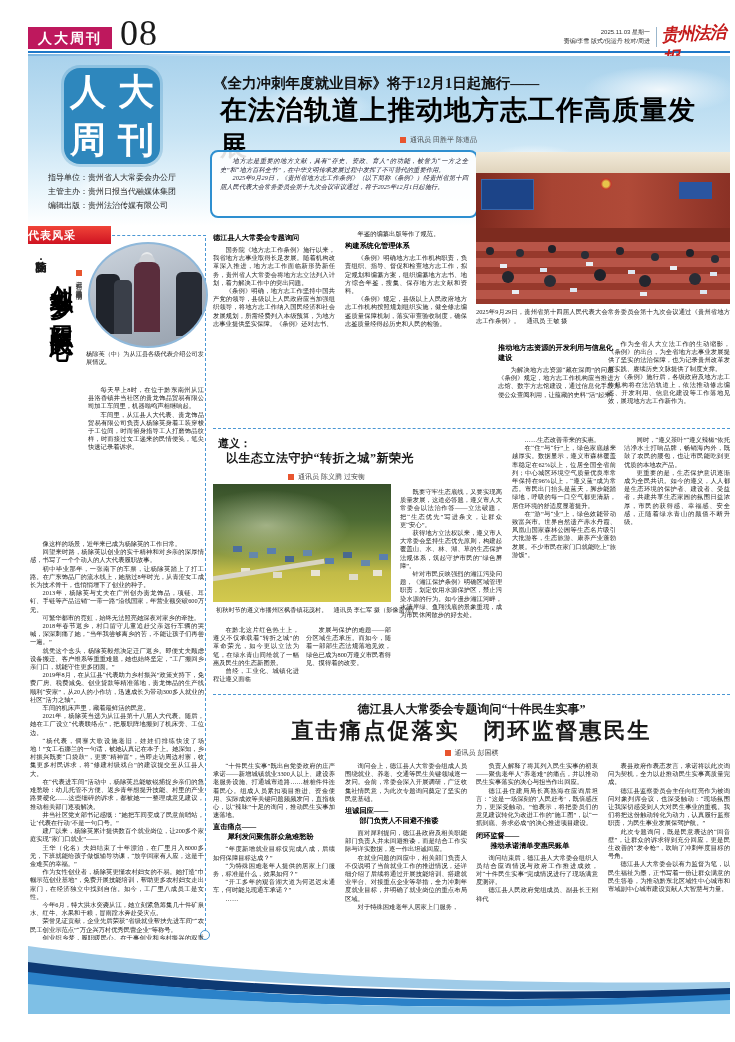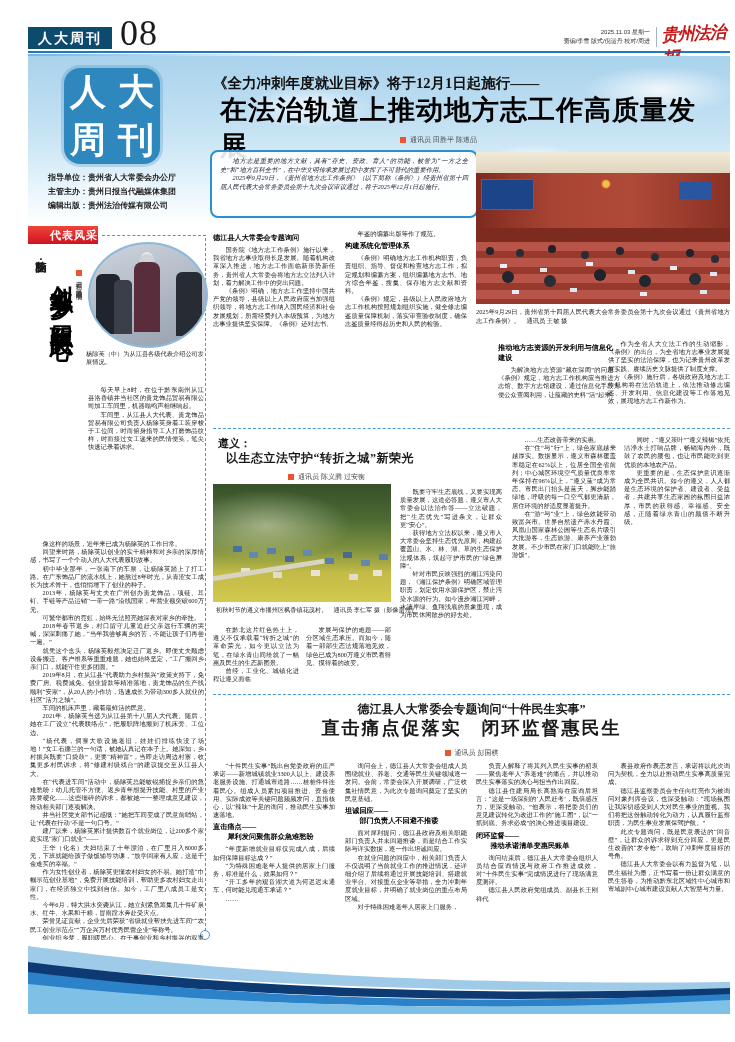--- a/index.html
+++ b/index.html
@@ -1,20 +1,20 @@
 <!DOCTYPE html>
 <html><head>
 <meta charset="utf-8">
 <style>
   html,body{margin:0;padding:0;}
   body{position:relative;width:735px;height:1042px;background:#ffffff;overflow:hidden;
        font-family:"Liberation Serif","DejaVu Serif",serif;color:#1a1a1a;}
   .abs{position:absolute;}
   
-  .edition-box{left:28px;top:27px;width:84px;height:22px;background:#0c4a6e;color:#fff;
+  .edition-box{left:28px;top:27px;width:84px;height:22px;background:#be185d;color:#fff;
     font-family:"Liberation Sans",sans-serif;font-weight:bold;font-size:14px;line-height:22px;
     text-align:center;letter-spacing:2px;}
   .page-num{left:120px;top:12px;font-size:36px;font-weight:400;letter-spacing:1px;}
   .header-rule{left:28px;top:51px;width:702px;height:2px;background:#1e78c8;}
   .header-rule2{left:28px;top:54px;width:300px;height:4px;
     background:linear-gradient(90deg,#79b4e0,rgba(255,255,255,0));}
   .date-block{left:545px;top:28px;width:105px;text-align:right;font-family:"Liberation Sans",sans-serif;
     font-size:6px;line-height:9px;color:#333;}
   .head-divider{left:656px;top:27px;width:1px;height:20px;background:#9bb7cc;}
   .paper-logo{left:662px;top:22px;width:70px;color:#c41a1a;font-weight:bold;font-style:italic;
@@ -27,21 +27,21 @@
       radial-gradient(60px 22px at 12% 78%,rgba(255,255,255,.95),rgba(255,255,255,0) 70%),
       radial-gradient(90px 30px at 40% 30%,rgba(255,255,255,.8),rgba(255,255,255,0) 70%),
       radial-gradient(70px 24px at 72% 62%,rgba(255,255,255,.85),rgba(255,255,255,0) 70%),
       radial-gradient(110px 34px at 90% 20%,rgba(255,255,255,.8),rgba(255,255,255,0) 70%);}
   
   .seal{left:64px;top:68px;width:96px;height:96px;background:#2e87bd;border-radius:16px;
     box-shadow:0 0 0 3px rgba(46,135,189,.25);display:grid;grid-template-columns:1fr 1fr;
     grid-template-rows:1fr 1fr;align-items:center;justify-items:center;}
   .seal span{color:#fff;font-size:36px;font-weight:900;line-height:1;}
   .mast-lines{left:48px;top:172px;width:160px;font-family:"Liberation Sans",sans-serif;}
-  .mast-lines p{margin:0 0 3px 0;font-size:8px;font-weight:bold;color:#222;text-indent:0;}
+  .mast-lines p{margin:0 0 3px 0;font-size:8px;font-weight:normal;color:#222;text-indent:0;}
   
   .lead-kicker{left:213px;top:74px;font-size:14.5px;font-weight:bold;color:#111;}
   .lead-title{left:220px;top:92px;width:500px;font-size:27px;font-weight:900;letter-spacing:1px;color:#000;}
   .byline{font-family:"Liberation Sans",sans-serif;font-size:7px;color:#444;}
   .lead-byline{left:400px;top:135px;}
   .sq{display:inline-block;width:6px;height:6px;background:#e8552f;margin-right:4px;vertical-align:middle;}
   
   .intro-box{left:210px;top:150px;width:248px;height:54px;background:rgba(255,255,255,.88);
     border:2px solid #2e8fd0;border-radius:8px;padding:5px 8px;overflow:hidden;}
   .intro-box p{margin:0;font-size:6.3px;line-height:8.6px;font-style:italic;text-indent:2em;text-align:justify;color:#223;}
@@ -76,23 +76,23 @@
   .c2{left:345px;top:230px;width:122px;height:196px;}
   .c3{left:498px;top:340px;width:122px;height:86px;}
   .c4{left:608px;top:340px;width:122px;height:86px;}
   .dash-h{border-top:1px dashed #4a97d4;height:0;}
   .sep1{left:213px;top:428px;width:517px;}
   .sep2{left:213px;top:694px;width:517px;}
   .label-dash{left:102px;top:235px;width:104px;}
   .v-dash{left:205px;top:238px;width:0;height:698px;border-left:1px dashed #4a97d4;}
   .v-dash-dot{left:200px;top:930px;width:8px;height:8px;border:1.5px solid #4a97d4;border-radius:50%;background:#fff;}
   
-  .sect-label{left:28px;top:226px;width:70px;height:18px;background:linear-gradient(#f04438,#cf1322);
+  .sect-label{left:28px;top:226px;width:83px;height:18px;background:linear-gradient(#f04438,#cf1322);
     color:#fff;font-family:"Liberation Sans",sans-serif;font-weight:bold;font-size:11px;line-height:18px;
-    text-align:right;letter-spacing:1px;}
+    text-align:left;letter-spacing:1px;}
   .vert{writing-mode:vertical-rl;text-orientation:mixed;}
   .sb-name{left:33px;top:252px;height:130px;font-size:11px;font-weight:bold;}
   .sb-title{left:46px;top:266px;height:292px;font-size:23px;font-weight:900;letter-spacing:3px;color:#000;}
   .sb-byline{left:74px;top:270px;height:180px;font-size:6.5px;color:#444;font-family:"Liberation Sans",sans-serif;}
   .sb-photo{left:88px;top:242px;width:116px;height:102px;border-radius:50%;border:2px solid #8fb8da;overflow:hidden;
     background:linear-gradient(160deg,#cdd5de 0%,#aab3bf 60%,#97a1ad 100%);}
   .sbp-fig{position:absolute;left:44px;top:18px;width:26px;height:70px;background:#5a2d3c;border-radius:8px 8px 0 0;}
   .sbp-head{position:absolute;left:49px;top:10px;width:16px;height:16px;border-radius:50%;background:#cfd3d8;
     box-shadow:0 -4px 0 -2px #e8eaec;}
   .sbp-suit1{position:absolute;left:6px;top:30px;width:24px;height:60px;background:#20242c;border-radius:6px 6px 0 0;}
@@ -114,21 +114,21 @@
       78px 24px 0 #e8e4d4,116px 28px 0 #e0dcc8,140px 24px 0 #e8e4d4;}
   .vp-road{position:absolute;left:-8px;top:84px;width:120px;height:5px;background:#d8d4c2;transform:rotate(-9deg);}
   .zy-caption{left:216px;top:606px;width:300px;font-size:6.2px;color:#222;}
   .zmini1{left:213px;top:626px;width:86px;height:62px;}
   .zmini2{left:306px;top:626px;width:85px;height:62px;}
   .zc1{left:400px;top:488px;width:102px;height:200px;}
   .zc2{left:512px;top:436px;width:104px;height:252px;}
   .zc3{left:624px;top:436px;width:106px;height:252px;}
   
   .dj-kicker{left:213px;top:701px;width:517px;text-align:center;font-size:12px;font-weight:bold;}
-  .dj-title{left:213px;top:716px;width:517px;text-align:center;font-size:18px;font-weight:900;letter-spacing:2px;}
+  .dj-title{left:213px;top:716px;width:517px;text-align:center;font-size:22px;font-weight:900;letter-spacing:2px;}
   .dj-byline{left:213px;top:748px;width:517px;text-align:center;}
   .dc1{left:213px;top:762px;width:122px;height:182px;}
   .dc2{left:345px;top:762px;width:122px;height:182px;}
   .dc3{left:476px;top:762px;width:122px;height:182px;}
   .dc4{left:608px;top:762px;width:122px;height:182px;}
   
   .wave{left:28px;top:940px;width:702px;height:74px;}
 </style>
 </head>
 <body>

